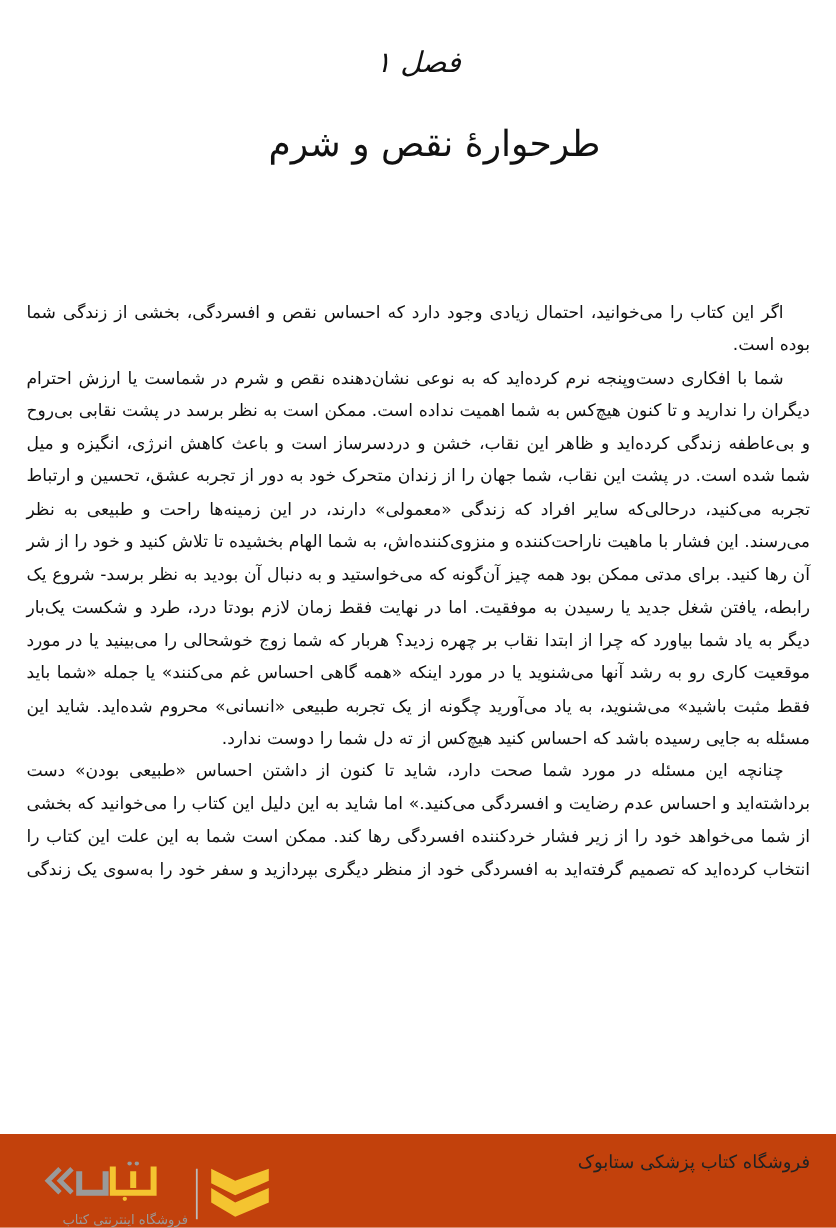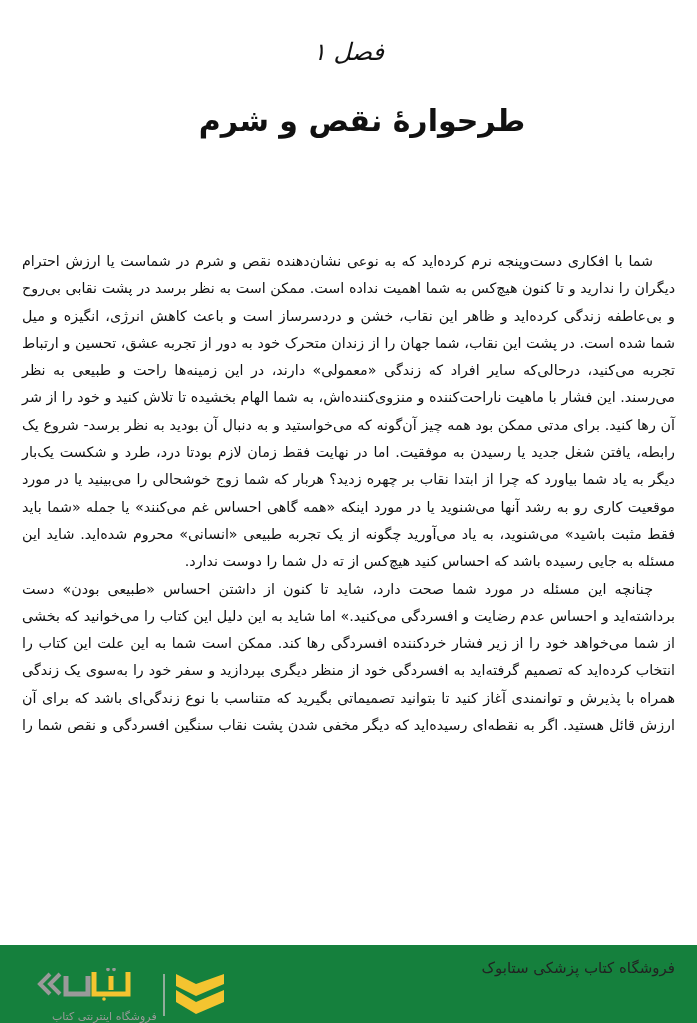--- a/index.html
+++ b/index.html
@@ -28,21 +28,21 @@
       font-style: italic;
       font-size: 24px;
       direction: rtl;
     }
     .chapter-title {
       position: absolute;
       top: 103px;
       left: 0; right: 0;
       text-align: center;
       font-family: "DejaVu Sans", sans-serif;
-      font-weight: bold;
+      font-weight: normal;
       font-size: 30px;
       direction: rtl;
       margin-left: 27px;
     }
     .body-text {
       position: absolute;
       top: 248px;
       left: 22px;
       right: 22px;
       direction: rtl;
@@ -58,21 +58,21 @@
       left: 0; right: 0;
       top: 880px;
       height: 65px;
       background: linear-gradient(to bottom, rgba(255,255,255,0) 0%, rgba(225,225,225,0.7) 100%);
       pointer-events: none;
     }
     .footer {
       position: absolute;
       left: 0; top: 945px;
       width: 697px; height: 78px;
-      background: #15803d;
+      background: #c2410c;
     }
     .footer-title {
       position: absolute;
       right: 22px;
       top: 14px;
       direction: rtl;
       font-size: 15px;
       color: #222;
       font-family: "DejaVu Sans", sans-serif;
     }
@@ -105,20 +105,21 @@
     }
   </style>
 </head>
 <body>
 
 <div class="page">
   <div class="chapter-label">فصل ۱</div>
   <div class="chapter-title">طرحوارهٔ نقص و شرم</div>
 
   <div class="body-text">
+    <p class="indent">اگر این کتاب را می‌خوانید، احتمال زیادی وجود دارد که احساس نقص و افسردگی، بخشی از زندگی شما بوده است.</p>
     <p class="indent">شما با افکاری دست‌وپنجه نرم کرده‌اید که به نوعی نشان‌دهنده نقص و شرم در شماست یا ارزش احترام دیگران را ندارید و تا کنون هیچ‌کس به شما اهمیت نداده است. ممکن است به نظر برسد در پشت نقابی بی‌روح و بی‌عاطفه زندگی کرده‌اید و ظاهر این نقاب، خشن و دردسرساز است و باعث کاهش انرژی، انگیزه و میل شما شده است. در پشت این نقاب، شما جهان را از زندان متحرک خود به دور از تجربه عشق، تحسین و ارتباط تجربه می‌کنید، درحالی‌که سایر افراد که زندگی «معمولی» دارند، در این زمینه‌ها راحت و طبیعی به نظر می‌رسند. این فشار با ماهیت ناراحت‌کننده و منزوی‌کننده‌اش، به شما الهام بخشیده تا تلاش کنید و خود را از شر آن رها کنید. برای مدتی ممکن بود همه چیز آن‌گونه که می‌خواستید و به دنبال آن بودید به نظر برسد- شروع یک رابطه، یافتن شغل جدید یا رسیدن به موفقیت. اما در نهایت فقط زمان لازم بودتا درد، طرد و شکست یک‌بار دیگر به یاد شما بیاورد که چرا از ابتدا نقاب بر چهره زدید؟ هربار که شما زوج خوشحالی را می‌بینید یا در مورد موقعیت کاری رو به رشد آنها می‌شنوید یا در مورد اینکه «همه گاهی احساس غم می‌کنند» یا جمله «شما باید فقط مثبت باشید» می‌شنوید، به یاد می‌آورید چگونه از یک تجربه طبیعی «انسانی» محروم شده‌اید. شاید این مسئله به جایی رسیده باشد که احساس کنید هیچ‌کس از ته دل شما را دوست ندارد.</p>
     <p class="indent">چنانچه این مسئله در مورد شما صحت دارد، شاید تا کنون از داشتن احساس «طبیعی بودن» دست برداشته‌اید و احساس عدم رضایت و افسردگی می‌کنید.» اما شاید به این دلیل این کتاب را می‌خوانید که بخشی از شما می‌خواهد خود را از زیر فشار خردکننده افسردگی رها کند. ممکن است شما به این علت این کتاب را انتخاب کرده‌اید که تصمیم گرفته‌اید به افسردگی خود از منظر دیگری بپردازید و سفر خود را به‌سوی یک زندگی همراه با پذیرش و توانمندی آغاز کنید تا بتوانید تصمیماتی بگیرید که متناسب با نوع زندگی‌ای باشد که برای آن ارزش قائل هستید. اگر به نقطه‌ای رسیده‌اید که دیگر مخفی شدن پشت نقاب سنگین افسردگی و نقص شما را راضی نمی‌کند، باید بگویم این کتاب برای شما</p>
   </div>
   <div class="fade"></div>
 </div>
 
 <div class="footer">
   <div class="footer-title">فروشگاه کتاب پزشکی ستابوک</div>
 </div>
 

